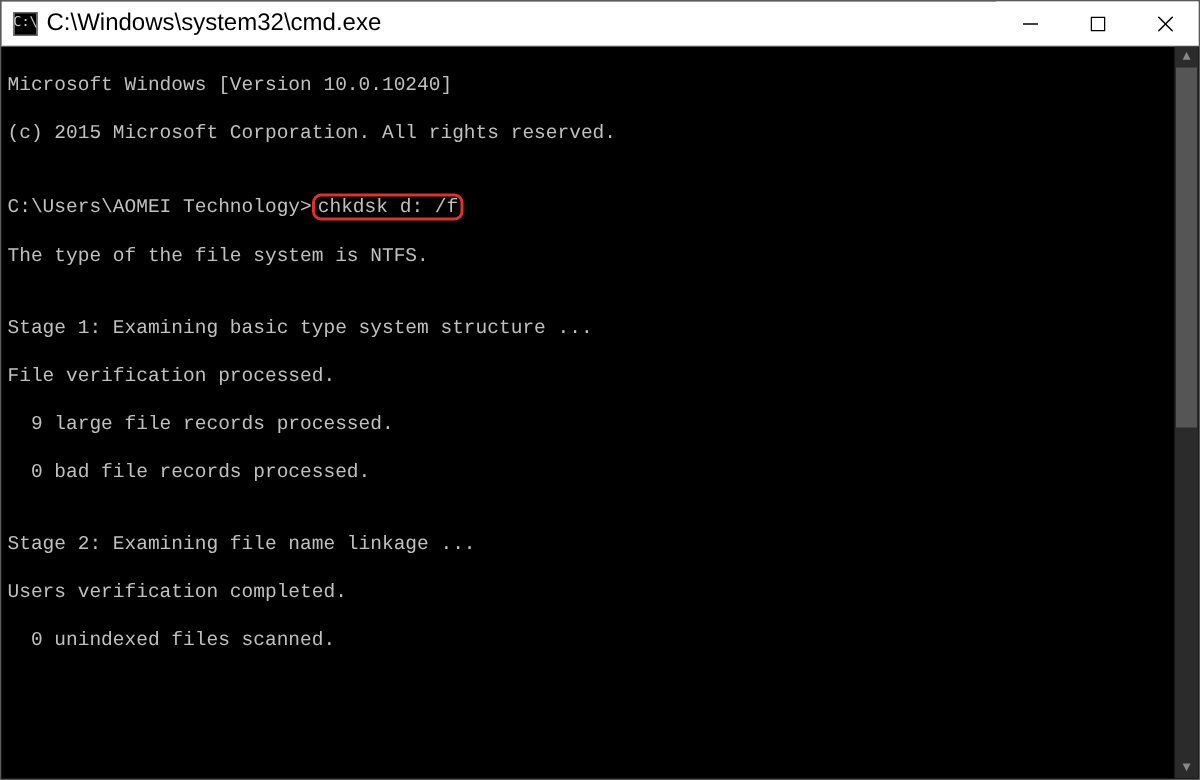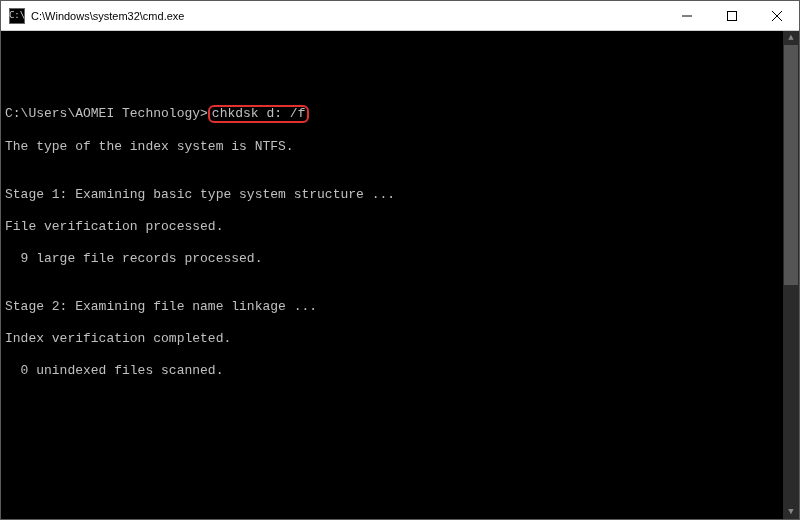--- a/index.html
+++ b/index.html
@@ -33,21 +33,21 @@
       border: 1px solid #666;
       display: inline-flex;
       align-items: center;
       justify-content: center;
       font-size: 9px;
       font-family: Consolas, monospace;
       color: #ccc;
       line-height: 1;
     }
     .titlebar-text {
-      font-size: 11px;
+      font-size: 16px;
       color: #000;
       flex: 1;
       white-space: nowrap;
       overflow: hidden;
     }
     .titlebar-controls {
       display: flex;
       height: 100%;
     }
     .titlebar-btn {
@@ -73,21 +73,20 @@
       overflow: hidden;
       position: relative;
     }
     .prompt-line { white-space: pre; }
     .highlight {
       border: 2px solid #e03030;
       border-radius: 6px;
       padding: 0 2px;
       display: inline-block;
       line-height: 14px;
-      margin-top: 40px;
     }
     .scrollbar {
       position: absolute;
       right: 0;
       top: 0;
       bottom: 0;
       width: 16px;
       background: #2b2b2b;
     }
     .scroll-thumb {
@@ -132,30 +131,33 @@
       <div class="titlebar-btn">
         <svg viewBox="0 0 10 10">
             <line x1="0" y1="0" x2="10" y2="10" stroke="#000" stroke-width="1"></line>
             <line x1="10" y1="0" x2="0" y2="10" stroke="#000" stroke-width="1"></line>
           </svg>
       </div>
     </div>
   </div>
 
   <div class="terminal">
+<div>Microsoft Windows [Version 10.0.10240]</div>
+<div>(c) 2015 Microsoft Corporation. All rights reserved.</div>
 <div></div>
 <div class="prompt-line"><span>C:\Users\AOMEI Technology&gt;</span><span class="highlight">chkdsk d: /f</span></div>
-<div>The type of the index system is NTFS.</div>
+<div>The type of the file system is NTFS.</div>
 <div></div>
 <div>Stage 1: Examining basic type system structure ...</div>
 <div>File verification processed.</div>
 <div>  9 large file records processed.</div>
+<div>  0 bad file records processed.</div>
 <div></div>
 <div>Stage 2: Examining file name linkage ...</div>
-<div>Index verification completed.</div>
+<div>Users verification completed.</div>
 <div>  0 unindexed files scanned.</div>
 
 <div></div>
 
 
 
 <div></div>
 
 
 <div></div>

